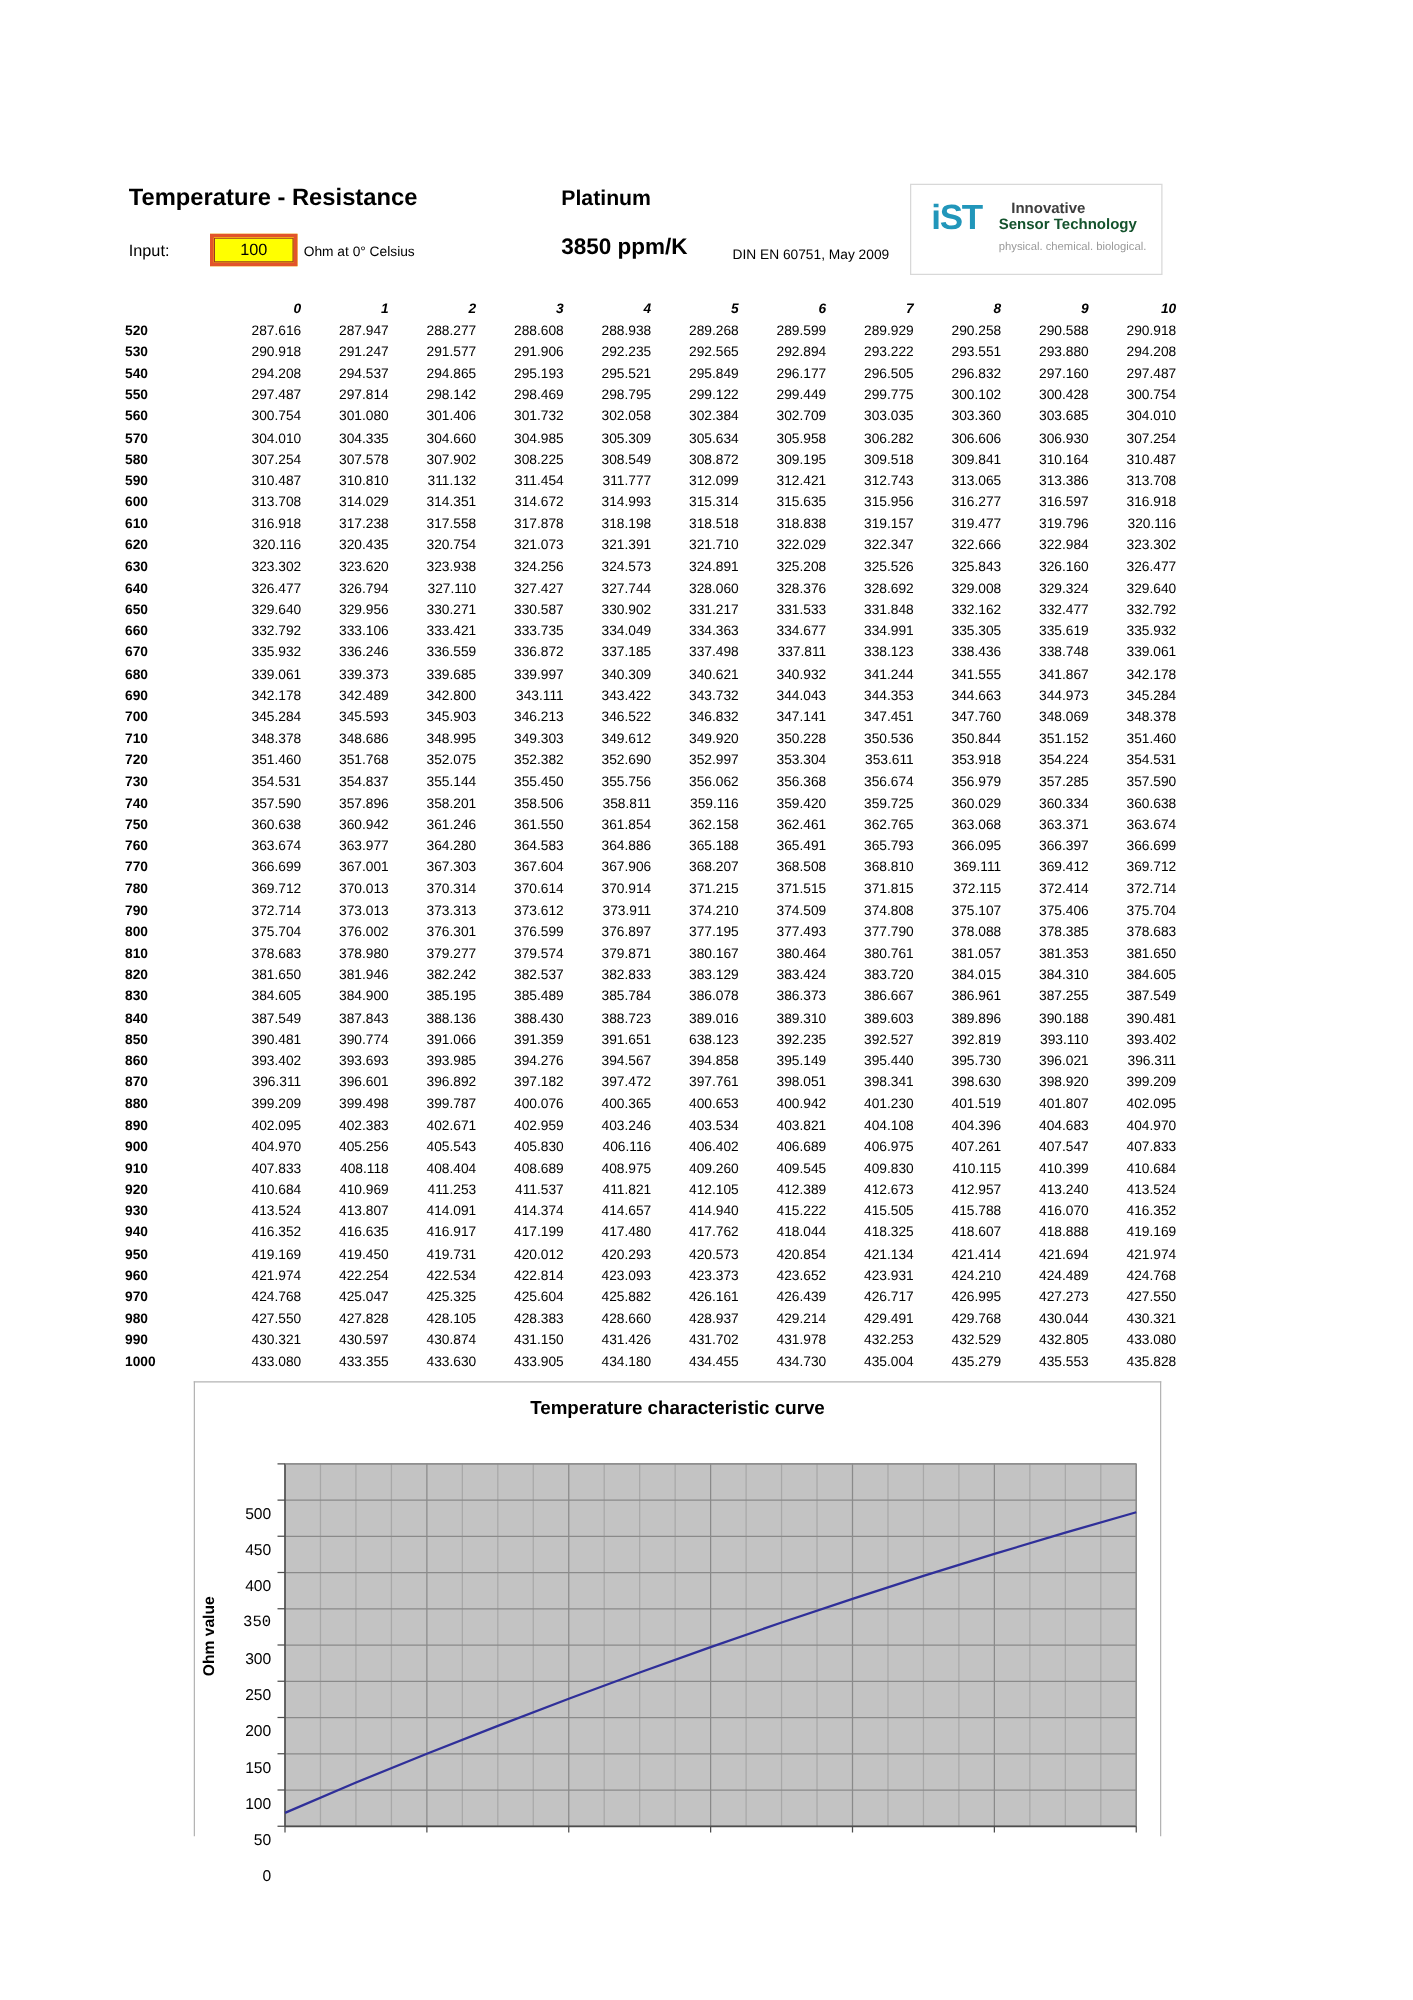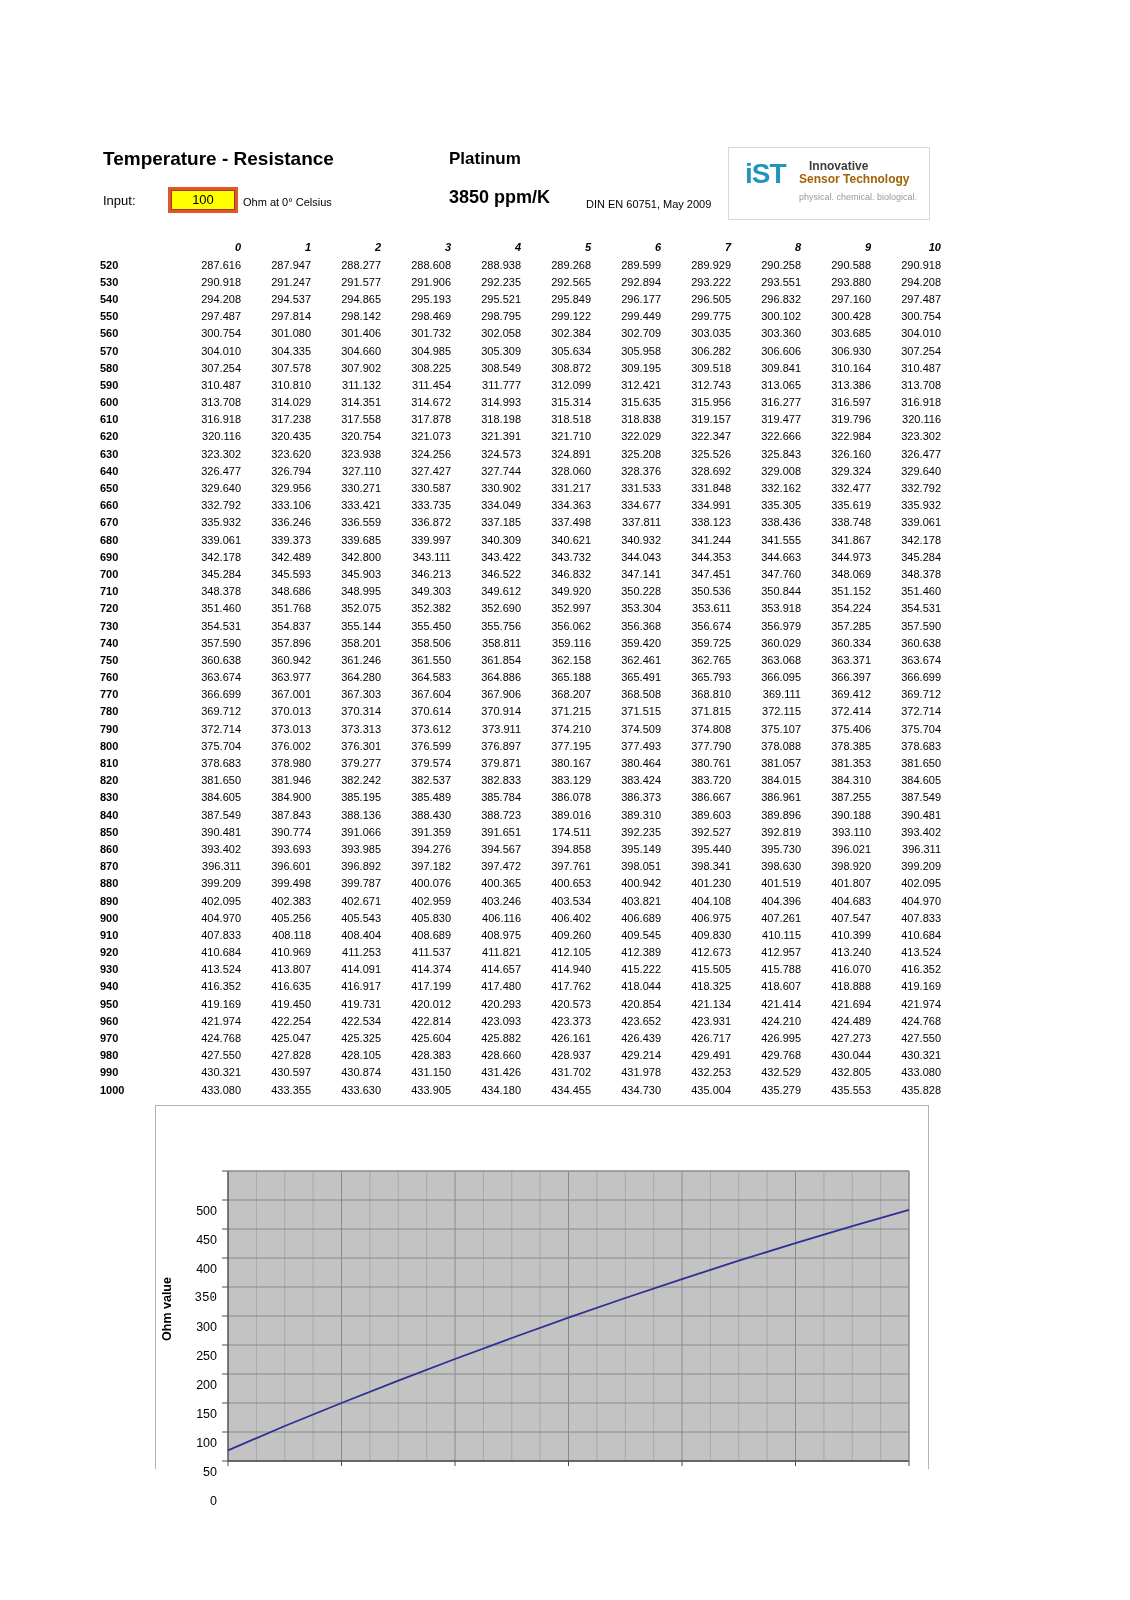--- a/index.html
+++ b/index.html
@@ -11,21 +11,21 @@
   .material{left:449px;top:149px;font-size:17px;font-weight:bold;}
   .input-label{left:103px;top:193px;font-size:13px;}
   .input-box{left:168px;top:187px;width:64px;height:20px;background:#ffff00;border:3px solid #e2542a;box-shadow:inset 0 0 0 1px #9a3a20;text-align:center;font-size:13px;line-height:20px;}
   .input-suffix{left:243px;top:196px;font-size:11px;}
   .tc-value{left:449px;top:187px;font-size:18px;font-weight:bold;}
   .standard{left:586px;top:198px;font-size:11px;}
   
   .logo-box{left:728px;top:147px;width:200px;height:71px;border:1px solid #d8d8d8;background:#fff;}
   .logo-mark{left:16px;top:11px;font-size:28px;font-weight:bold;color:#2196ba;letter-spacing:-1px;line-height:30px;}
   .logo-n1{left:70px;top:12px;font-size:12px;font-weight:bold;color:#3d3d3d;line-height:13px;margin-left:10px;}
-  .logo-n2{left:70px;top:25px;font-size:12px;font-weight:bold;color:#a16207;line-height:13px;}
+  .logo-n2{left:70px;top:25px;font-size:12px;font-weight:bold;color:#14532d;line-height:13px;}
   .logo-tag{left:70px;top:44px;font-size:9px;color:#999;}
   
   .rtable{left:100px;top:238px;width:844px;}
   .trow{display:flex;height:17.2px;align-items:center;}
   .thead-row{height:18px;font-style:italic;font-weight:bold;}
   .lcell{width:74px;text-align:left;font-weight:bold;font-size:11px;padding-right:0;box-sizing:border-box;}
   .vcell{width:70px;text-align:right;font-size:11px;padding-right:3px;box-sizing:border-box;}
   .hcell{width:70px;text-align:right;font-size:11px;padding-right:3px;box-sizing:border-box;}
   
   .chart-frame{left:155px;top:1105px;width:772px;height:363px;border:1px solid #b4b4b4;border-bottom:none;background:#fff;}
@@ -532,21 +532,21 @@
           <div class="vcell">390.188</div>
           <div class="vcell">390.481</div>
         </div>
         <div class="trow">
           <div class="lcell">850</div>
           <div class="vcell">390.481</div>
           <div class="vcell">390.774</div>
           <div class="vcell">391.066</div>
           <div class="vcell">391.359</div>
           <div class="vcell">391.651</div>
-          <div class="vcell">174.511</div>
+          <div class="vcell">638.123</div>
           <div class="vcell">392.235</div>
           <div class="vcell">392.527</div>
           <div class="vcell">392.819</div>
           <div class="vcell">393.110</div>
           <div class="vcell">393.402</div>
         </div>
         <div class="trow">
           <div class="lcell">860</div>
           <div class="vcell">393.402</div>
           <div class="vcell">393.693</div>
@@ -753,20 +753,21 @@
           <div class="vcell">434.730</div>
           <div class="vcell">435.004</div>
           <div class="vcell">435.279</div>
           <div class="vcell">435.553</div>
           <div class="vcell">435.828</div>
         </div>
       </div>
   </div>
 
   <div class="abs chart-frame">
+    <div class="abs chart-title">Temperature characteristic curve</div>
     <div class="abs yaxis-title">Ohm value</div>
     <svg id="chart-svg" width="772" height="362">
         <rect x="72" y="65" width="681" height="290" fill="#c3c3c3"></rect>
         <line x1="72" y1="65" x2="72" y2="355" stroke="#8a8a8a" stroke-width="1"></line>
         <line x1="100.375" y1="65" x2="100.375" y2="355" stroke="#a8a8a8" stroke-width="1"></line>
         <line x1="128.75" y1="65" x2="128.75" y2="355" stroke="#a8a8a8" stroke-width="1"></line>
         <line x1="157.125" y1="65" x2="157.125" y2="355" stroke="#a8a8a8" stroke-width="1"></line>
         <line x1="185.5" y1="65" x2="185.5" y2="355" stroke="#8a8a8a" stroke-width="1"></line>
         <line x1="213.875" y1="65" x2="213.875" y2="355" stroke="#a8a8a8" stroke-width="1"></line>
         <line x1="242.25" y1="65" x2="242.25" y2="355" stroke="#a8a8a8" stroke-width="1"></line>

